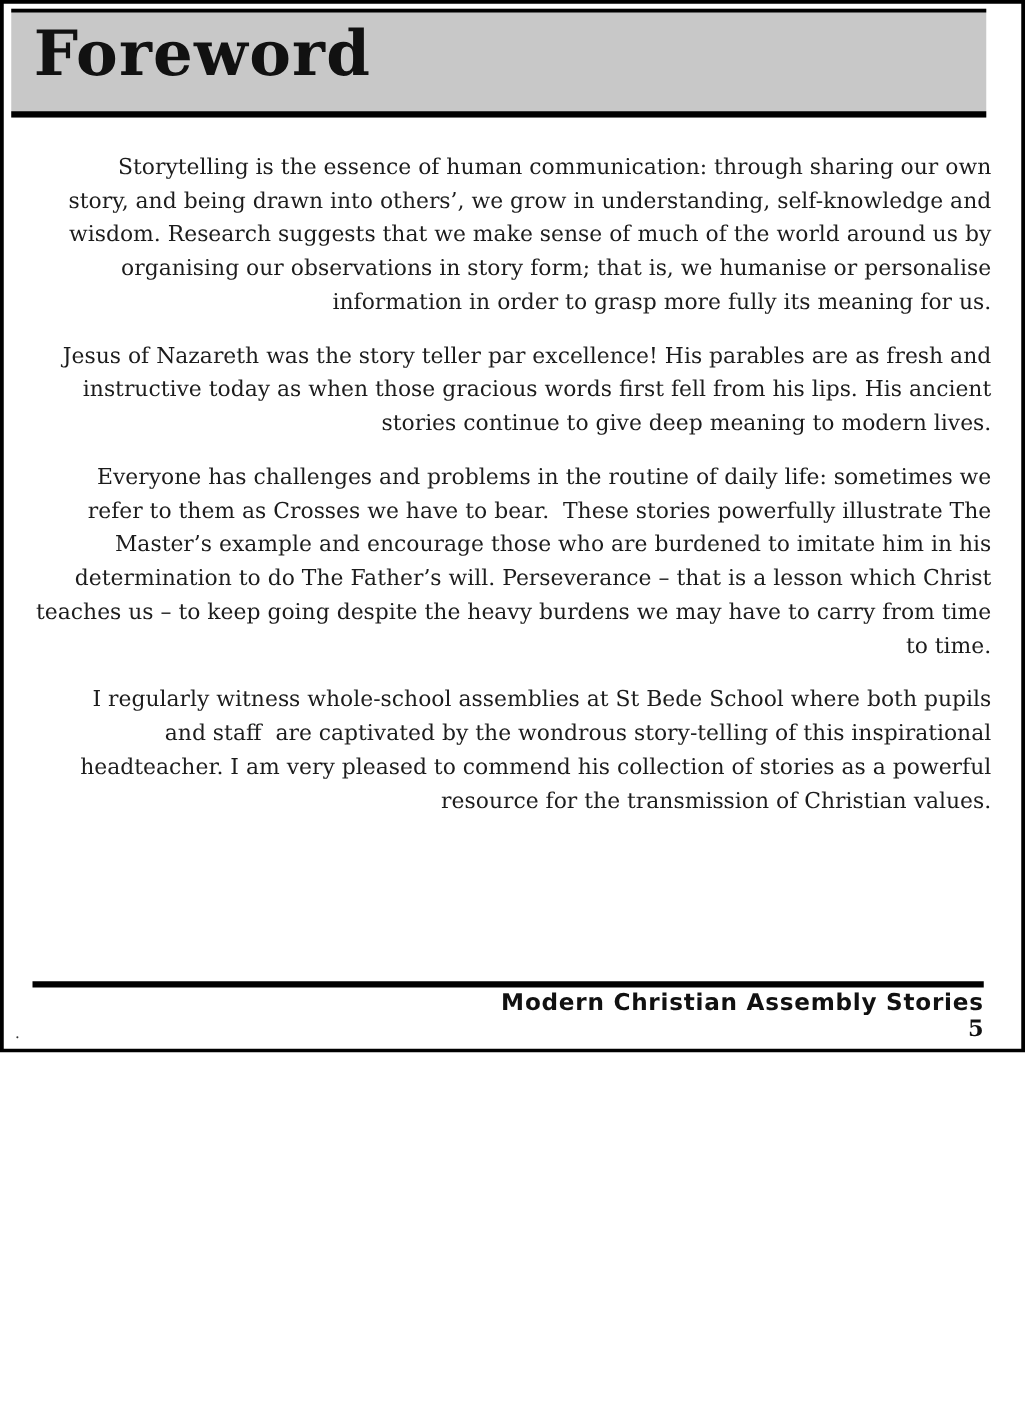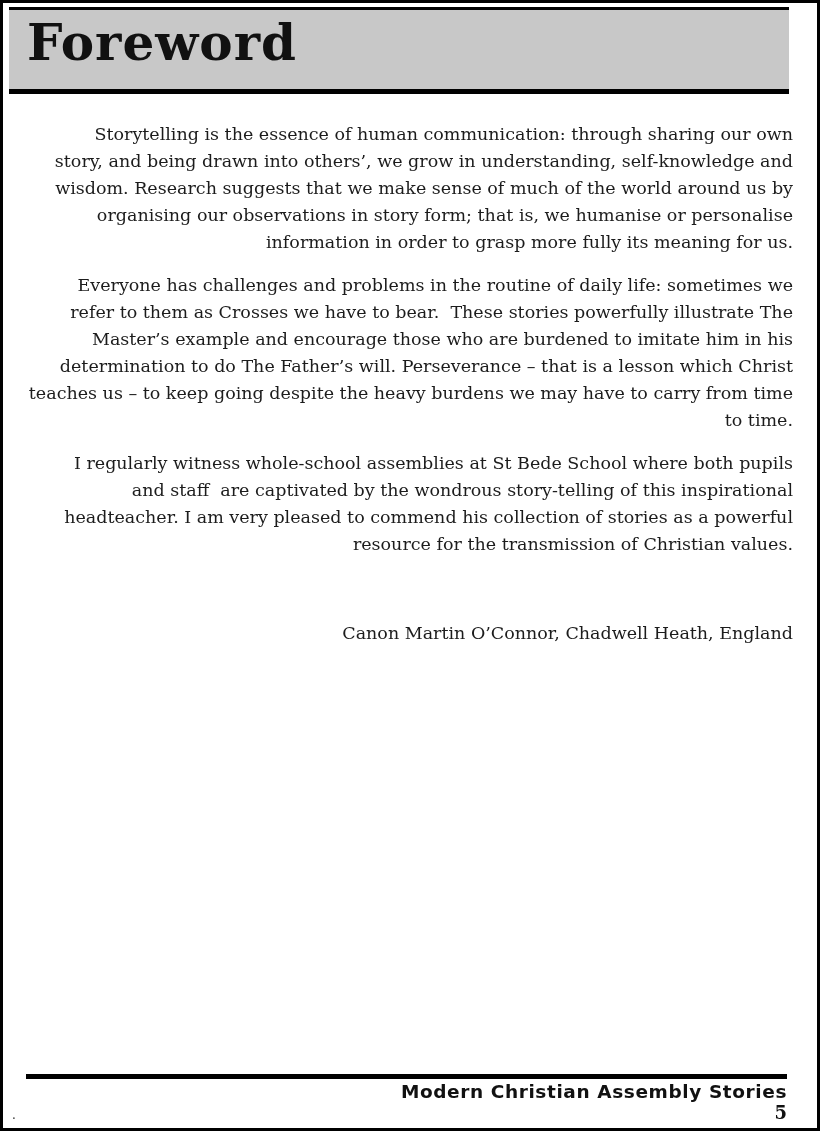--- a/index.html
+++ b/index.html
@@ -3,21 +3,21 @@
 <meta charset="utf-8">
 <style>
   html, body {
     margin: 0;
     padding: 0;
     background: #ffffff;
   }
   .page {
     position: relative;
     width: 820px;
-    height: 1131px;
+    height: 842px;
     box-sizing: border-box;
     background: #ffffff;
     border: 3px solid #000000;
     font-family: "DejaVu Serif", serif;
     color: #1c1c1c;
     overflow: hidden;
   }
 
   
   .header-band {
@@ -98,23 +98,23 @@
 <div class="page">
 
   <header>
     <div class="header-band">
       <h1 class="page-title">Foreword</h1>
     </div>
   </header>
 
   <main class="body-text">
     <p>Storytelling is the essence of human communication: through sharing our own story, and being drawn into others’, we grow in understanding, self-knowledge and wisdom. Research suggests that we make sense of much of the world around us by organising our observations in story form; that is, we humanise or personalise information in order to grasp more fully its meaning for us.</p>
+    <p>Jesus of Nazareth was the story teller par excellence! His parables are as fresh and instructive today as when those gracious words first fell from his lips. His ancient stories continue to give deep meaning to modern lives.</p>
     <p>Everyone has challenges and problems in the routine of daily life: sometimes we refer to them as Crosses we have to bear.  These stories powerfully illustrate The Master’s example and encourage those who are burdened to imitate him in his determination to do The Father’s will. Perseverance – that is a lesson which Christ teaches us – to keep going despite the heavy burdens we may have to carry from time to time.</p>
     <p>I regularly witness whole-school assemblies at St Bede School where both pupils and staff  are captivated by the wondrous story-telling of this inspirational headteacher. I am very pleased to commend his collection of stories as a powerful resource for the transmission of Christian values.</p>
-    <p class="signature">Canon Martin O’Connor, Chadwell Heath, England</p>
   </main>
 
   <footer class="footer">
     <div class="footer-title">Modern Christian Assembly Stories</div>
     <div class="footer-page">5</div>
   </footer>
 
   <span class="stray-dot">.</span>
 
 </div>

